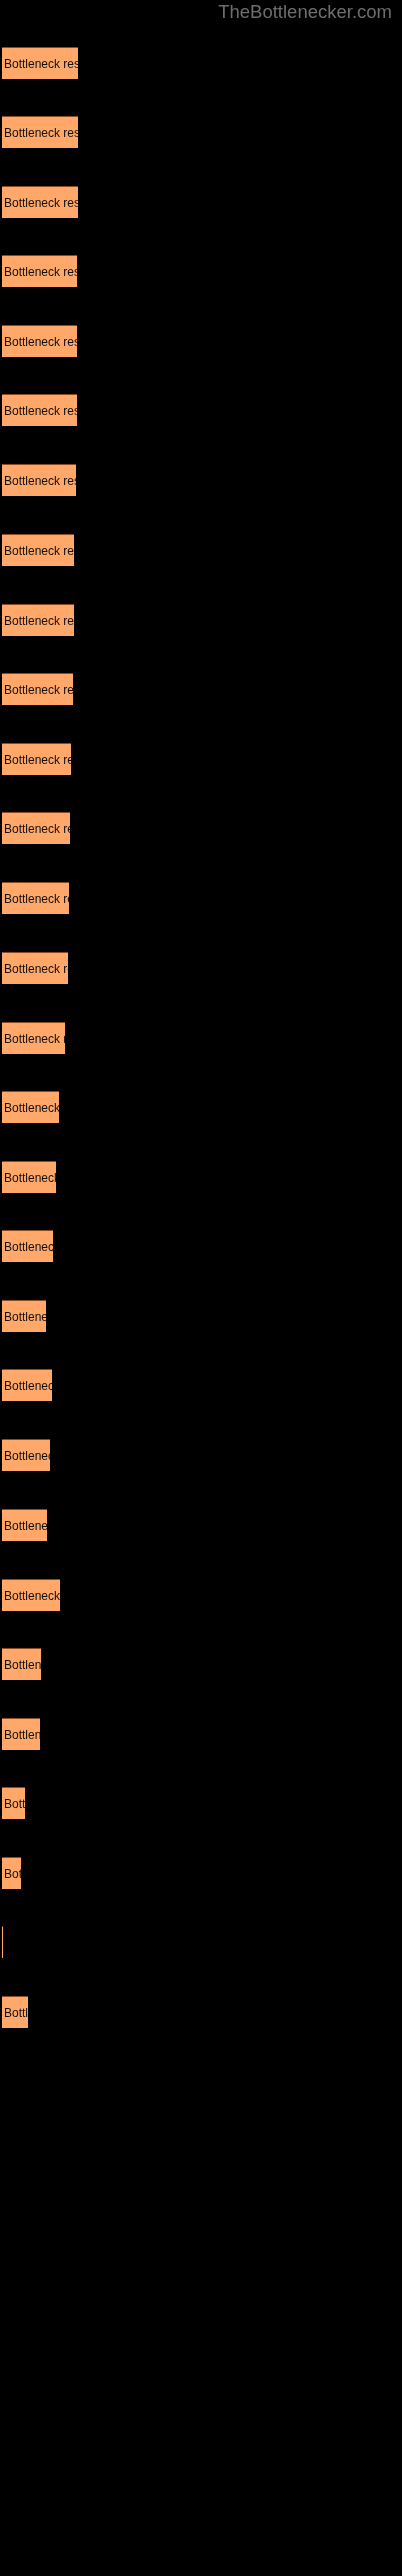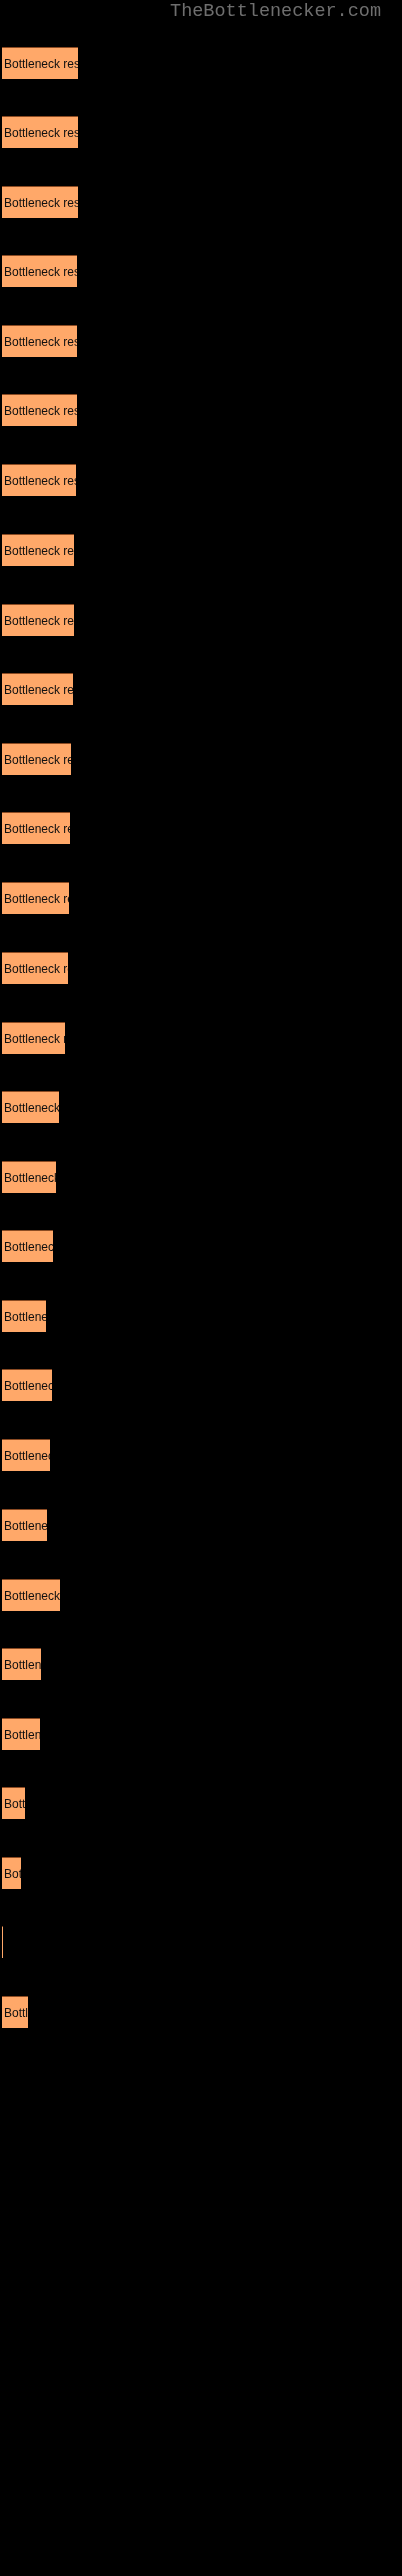--- a/index.html
+++ b/index.html
@@ -18,23 +18,23 @@
   }
   #page-root {
     position: relative;
     width: 403px;
     height: 2576px;
     background: #000000;
   }
   .site-title {
     position: absolute;
     top: 0.8px;
-    right: 22px;
+    right: 11px;
     color: #6e6e6e;
-    font-family: Liberation Mono, monospace;
+    font-family: Liberation Sans, sans-serif;
     font-size: 18.5px;
     font-weight: 400;
     letter-spacing: 0px;
     white-space: nowrap;
     line-height: 22.5px;
   }
   .chart-area {
     position: absolute;
     left: 0;
     top: 0;

